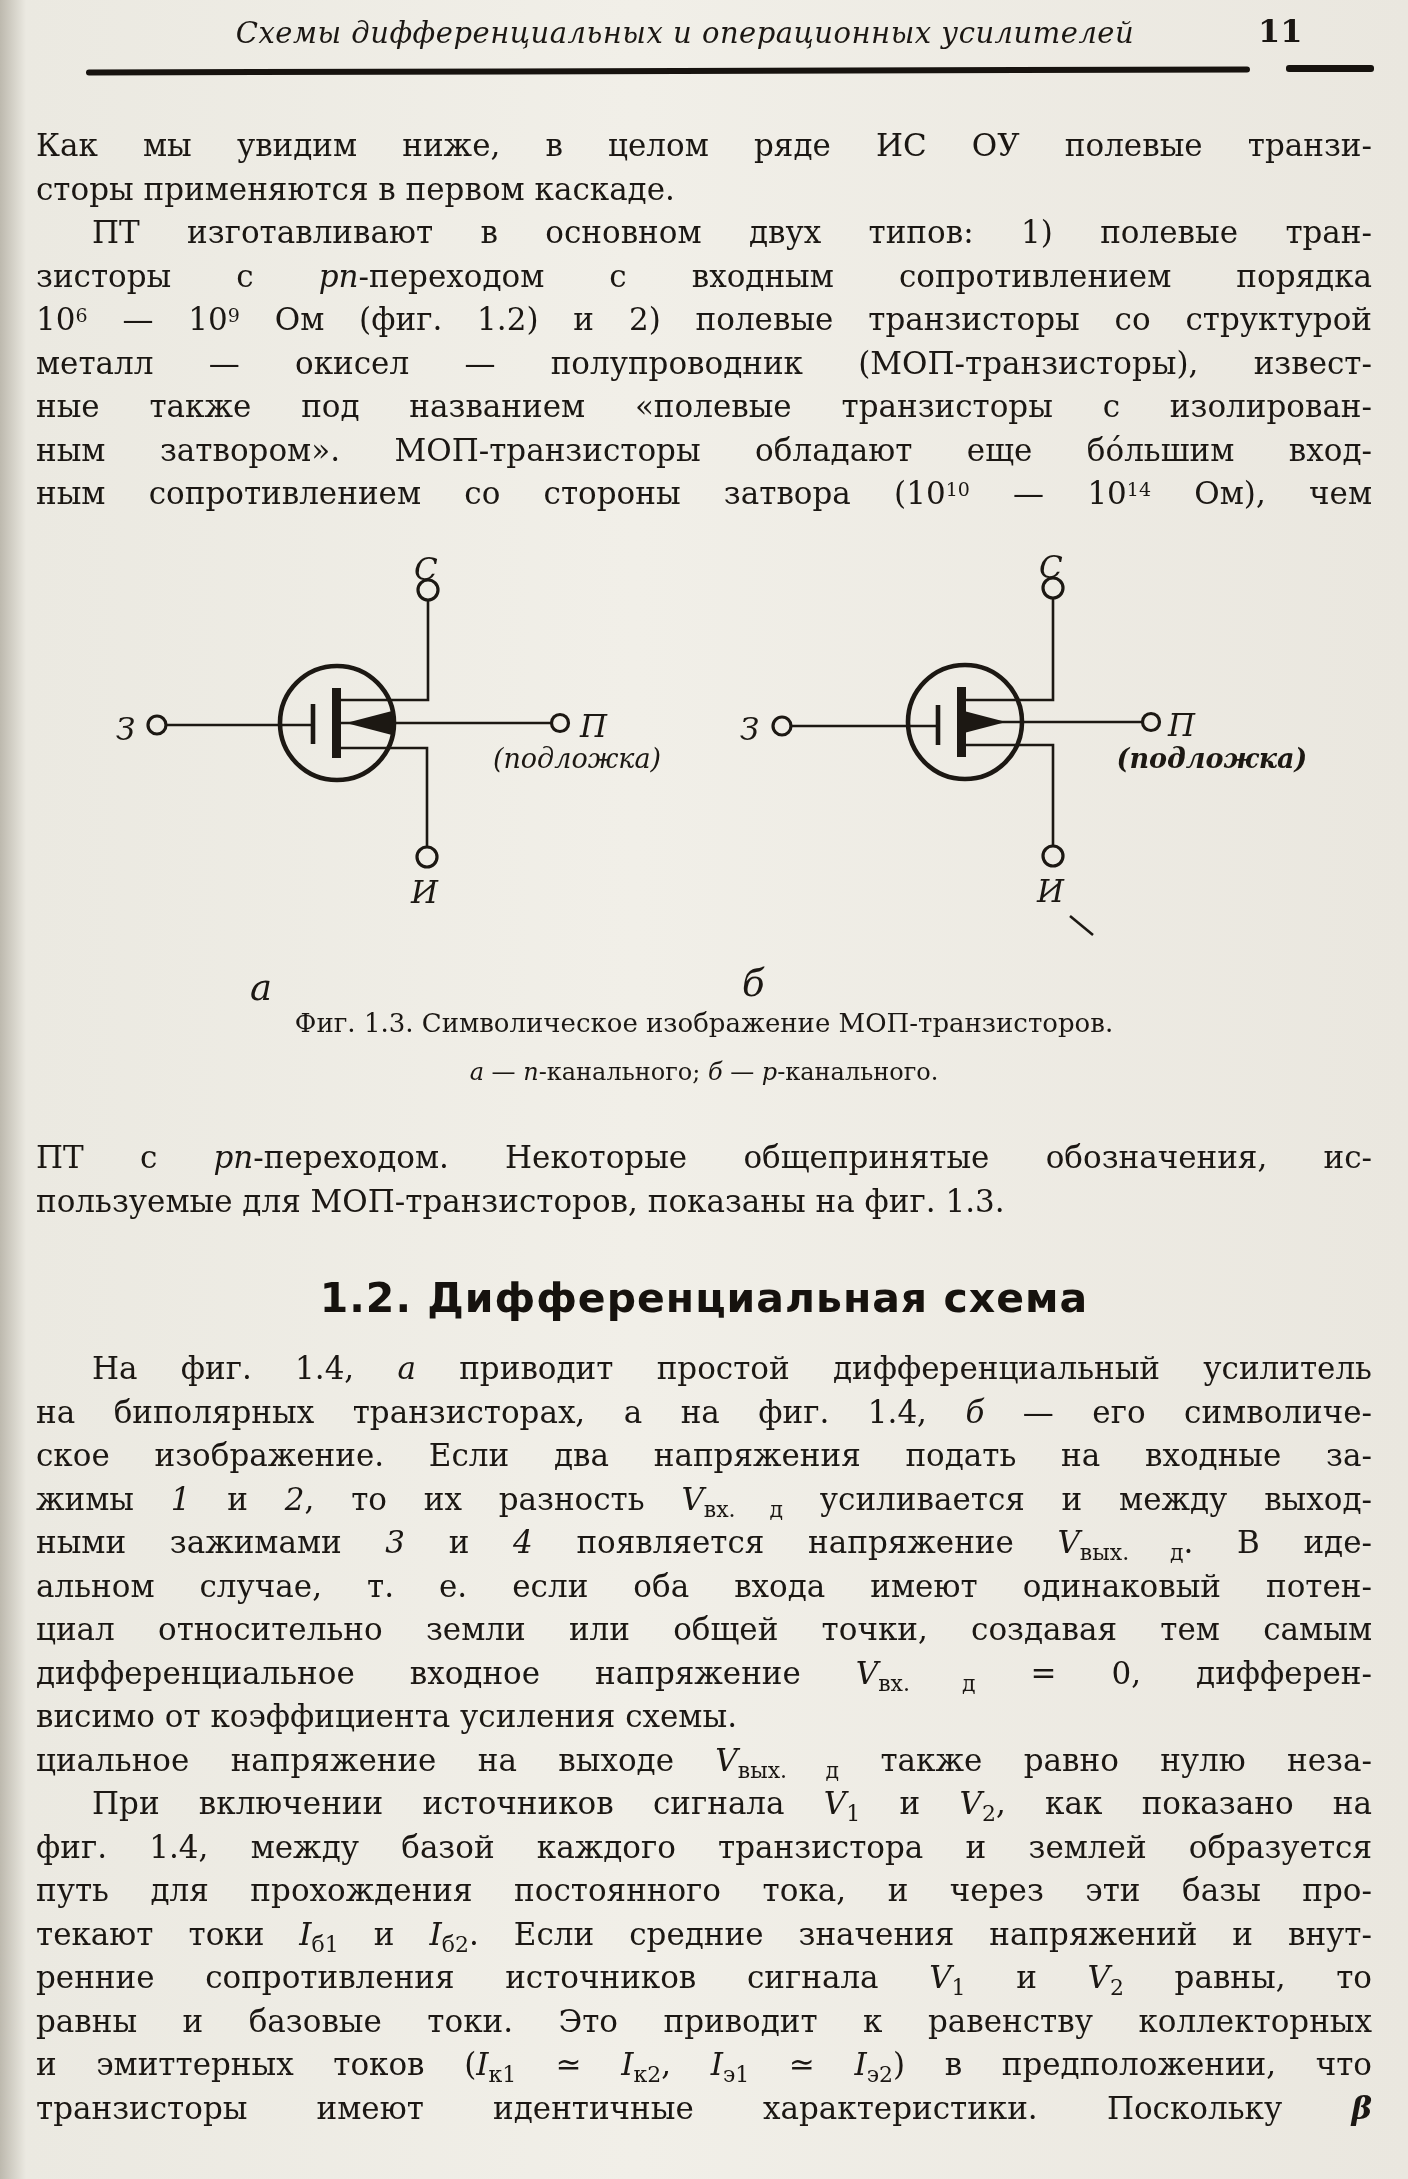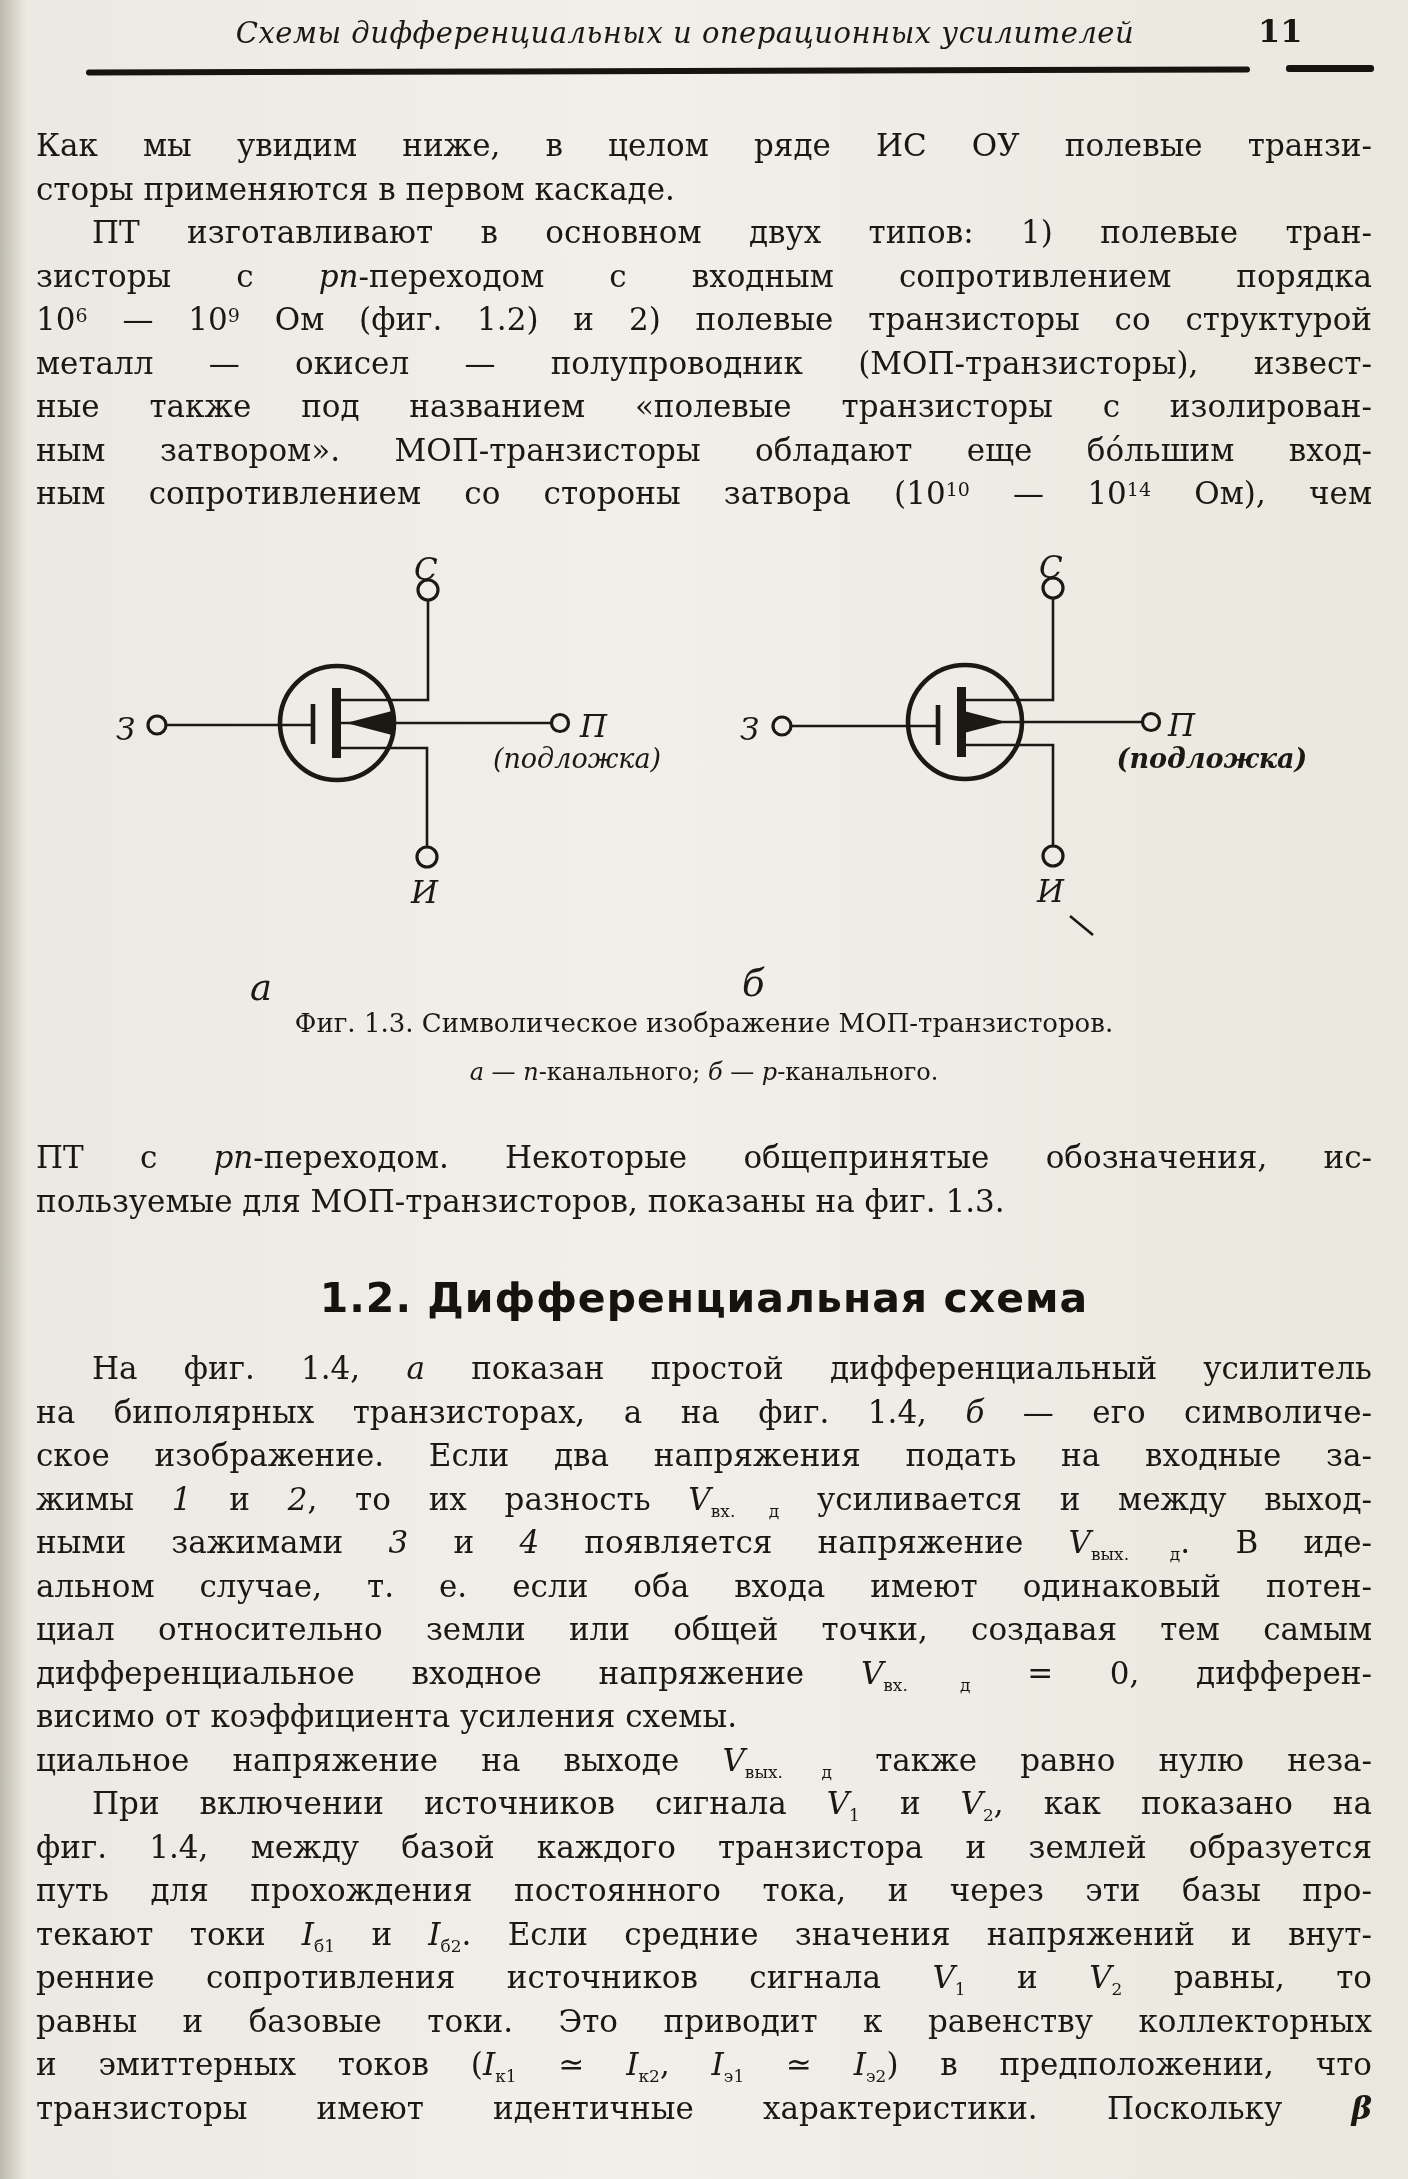--- a/index.html
+++ b/index.html
@@ -16,21 +16,21 @@
   .rule{position:absolute;background:#17130f;border-radius:3px;}
   .rule-main{top:68px;left:86px;width:1164px;height:6px;transform:rotate(-.15deg);}
   .rule-short{top:65px;left:1286px;width:88px;height:7px;}
   .tb{position:absolute;left:36px;width:1336px;font-size:31px;line-height:43.5px;}
   .line{text-align:justify;text-align-last:justify;}
   .line.last{text-align-last:left;}
   .line.indent{padding-left:56px;}
   .i{font-style:italic;}
   .b{font-weight:bold;}
   .sup{font-size:19px;vertical-align:8px;line-height:0;}
-  .sub{font-size:17px;vertical-align:-7px;line-height:0;}
+  .sub{font-size:22px;vertical-align:-7px;line-height:0;}
   .caption1{
     position:absolute;left:36px;top:1008px;width:1336px;text-align:center;font-size:26px;
   }
   .caption2{top:1051px;font-size:24px;}
   .caption2 .line{text-align:center;text-align-last:center;}
   .heading{
     position:absolute;left:36px;top:1274px;width:1336px;text-align:center;
     font-family:"DejaVu Sans","Liberation Sans",sans-serif;font-weight:bold;
     font-size:41px;letter-spacing:1px;color:#16120e;
   }
@@ -122,21 +122,21 @@
     </div>
 
   <div class="tb" style="top:1136px">
       <div class="line"><span>ПТ с </span><span class="i">pn</span><span>-переходом. Некоторые общепринятые обозначения, ис-</span></div>
       <div class="line last"><span>пользуемые для МОП-транзисторов, показаны на фиг. 1.3.</span></div>
     </div>
 
   <div class="heading">1.2. Дифференциальная схема</div>
 
   <div class="tb" style="top:1347px">
-      <div class="line indent"><span>На фиг. 1.4, </span><span class="i">а</span><span> показан простой дифференциальный усилитель</span></div>
+      <div class="line indent"><span>На фиг. 1.4, </span><span class="i">а</span><span> приводит простой дифференциальный усилитель</span></div>
       <div class="line"><span>на биполярных транзисторах, а на фиг. 1.4, </span><span class="i">б</span><span> — его символиче-</span></div>
       <div class="line"><span>ское изображение. Если два напряжения подать на входные за-</span></div>
       <div class="line"><span>жимы </span><span class="i">1</span><span> и </span><span class="i">2</span><span>, то их разность </span><span class="i">V</span><span class="sub">вх. д</span><span> усиливается и между выход-</span></div>
       <div class="line"><span>ными зажимами </span><span class="i">3</span><span> и </span><span class="i">4</span><span> появляется напряжение </span><span class="i">V</span><span class="sub">вых. д</span><span>. В иде-</span></div>
       <div class="line"><span>альном случае, т. е. если оба входа имеют одинаковый потен-</span></div>
       <div class="line"><span>циал относительно земли или общей точки, создавая тем самым</span></div>
       <div class="line"><span>дифференциальное входное напряжение </span><span class="i">V</span><span class="sub">вх. д</span><span> = 0, дифферен-</span></div>
       <div class="line last"><span>висимо от коэффициента усиления схемы.</span></div>
       <div class="line"><span>циальное напряжение на выходе </span><span class="i">V</span><span class="sub">вых. д</span><span> также равно нулю неза-</span></div>
     </div>

